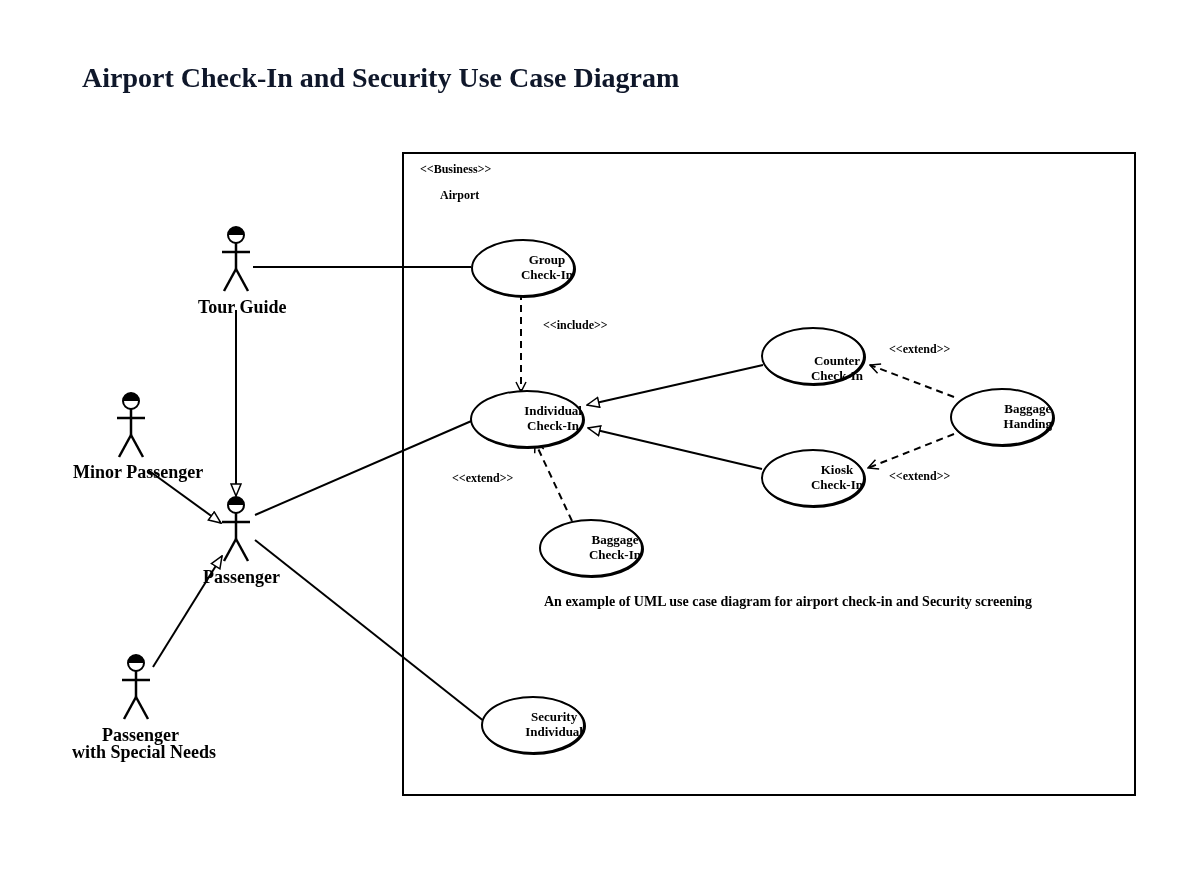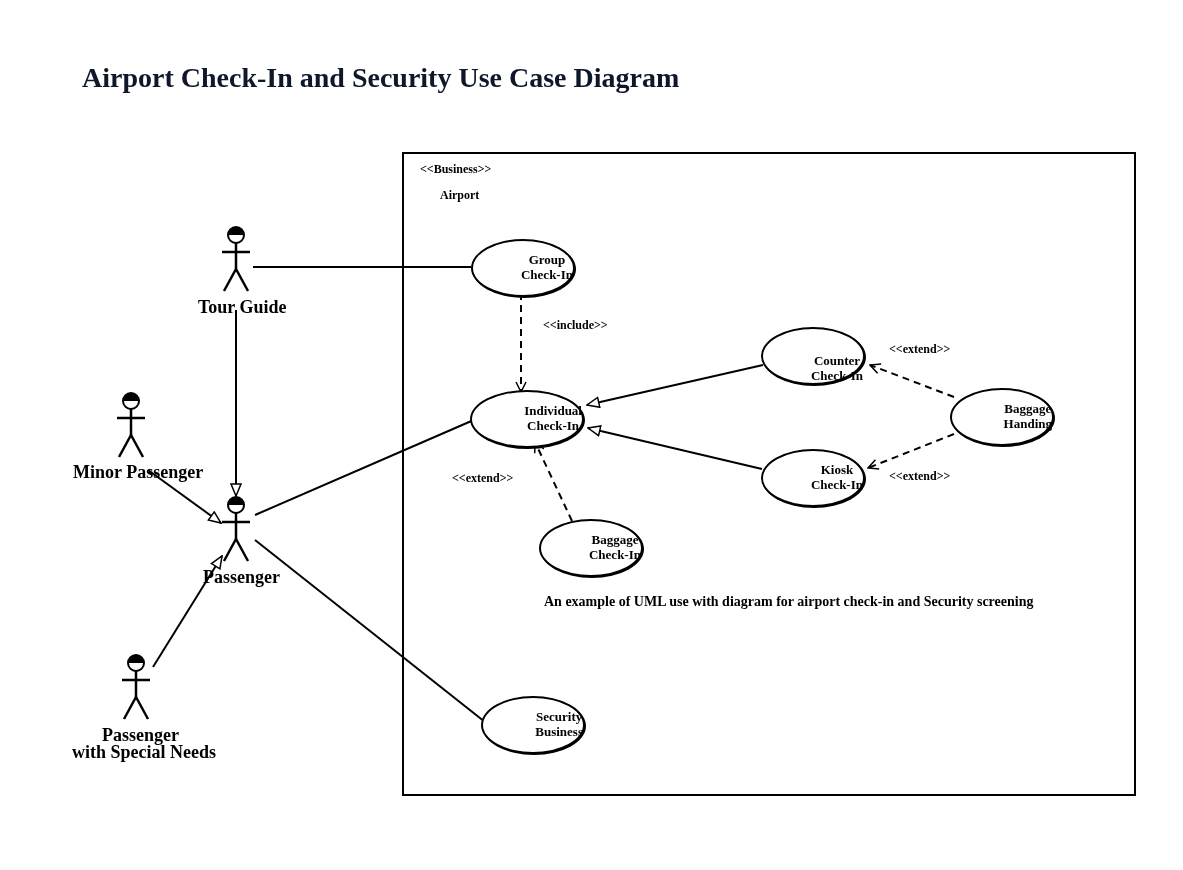--- a/index.html
+++ b/index.html
@@ -184,21 +184,21 @@
 Handing</span>
 </div>
 
 <div class="usecase" style="left:539px; top:519px; width:100px; height:54px;">
   <span style="white-space:pre-line;">Baggage
 Check-In</span>
 </div>
 
 <div class="usecase" style="left:481px; top:696px; width:100px; height:54px;">
   <span style="white-space:pre-line;">Security
-Business</span>
+Individual</span>
 </div>
 
 <div class="stereo" style="left:543px; top:318px;font-family:Liberation Serif, serif;">&lt;&lt;include&gt;&gt;</div>
 <div class="stereo" style="left:452px; top:471px;">&lt;&lt;extend&gt;&gt;</div>
 <div class="stereo" style="left:889px; top:342px;">&lt;&lt;extend&gt;&gt;</div>
 <div class="stereo" style="left:889px; top:469px;">&lt;&lt;extend&gt;&gt;</div>
 
-<div class="caption" style="left:544px; top:594px;">An example of UML use with diagram for airport check-in and Security screening</div>
+<div class="caption" style="left:544px; top:594px;">An example of UML use case diagram for airport check-in and Security screening</div>
 
 </body></html>

